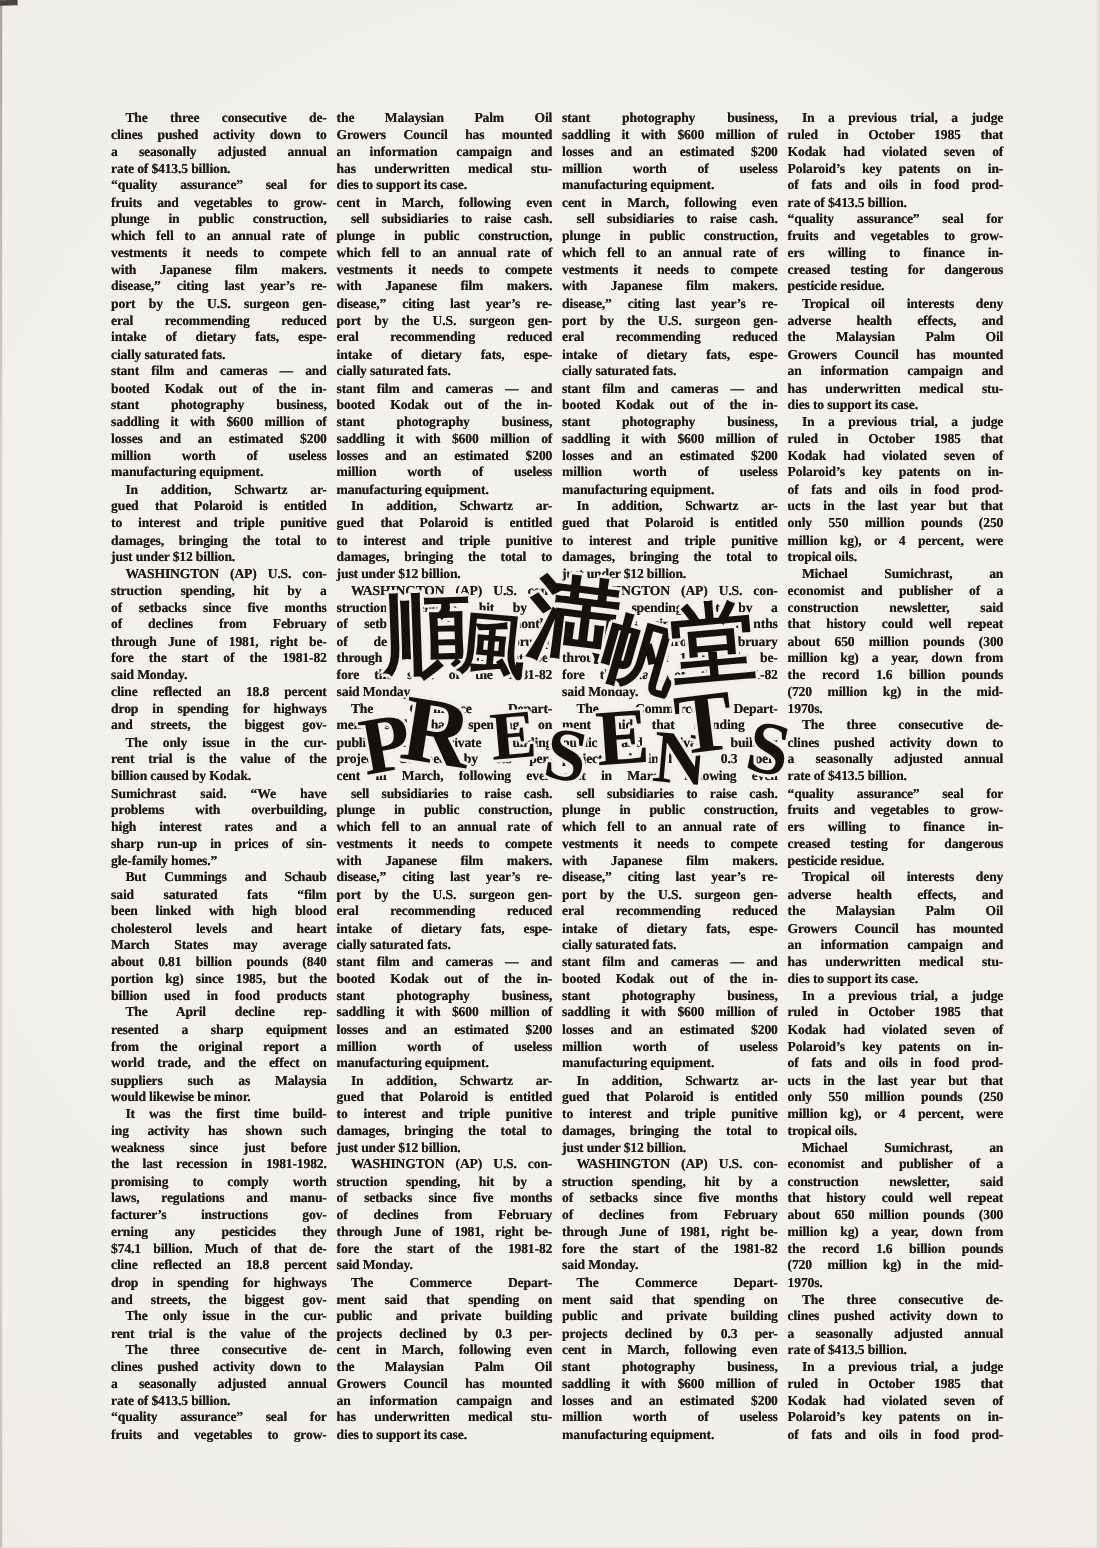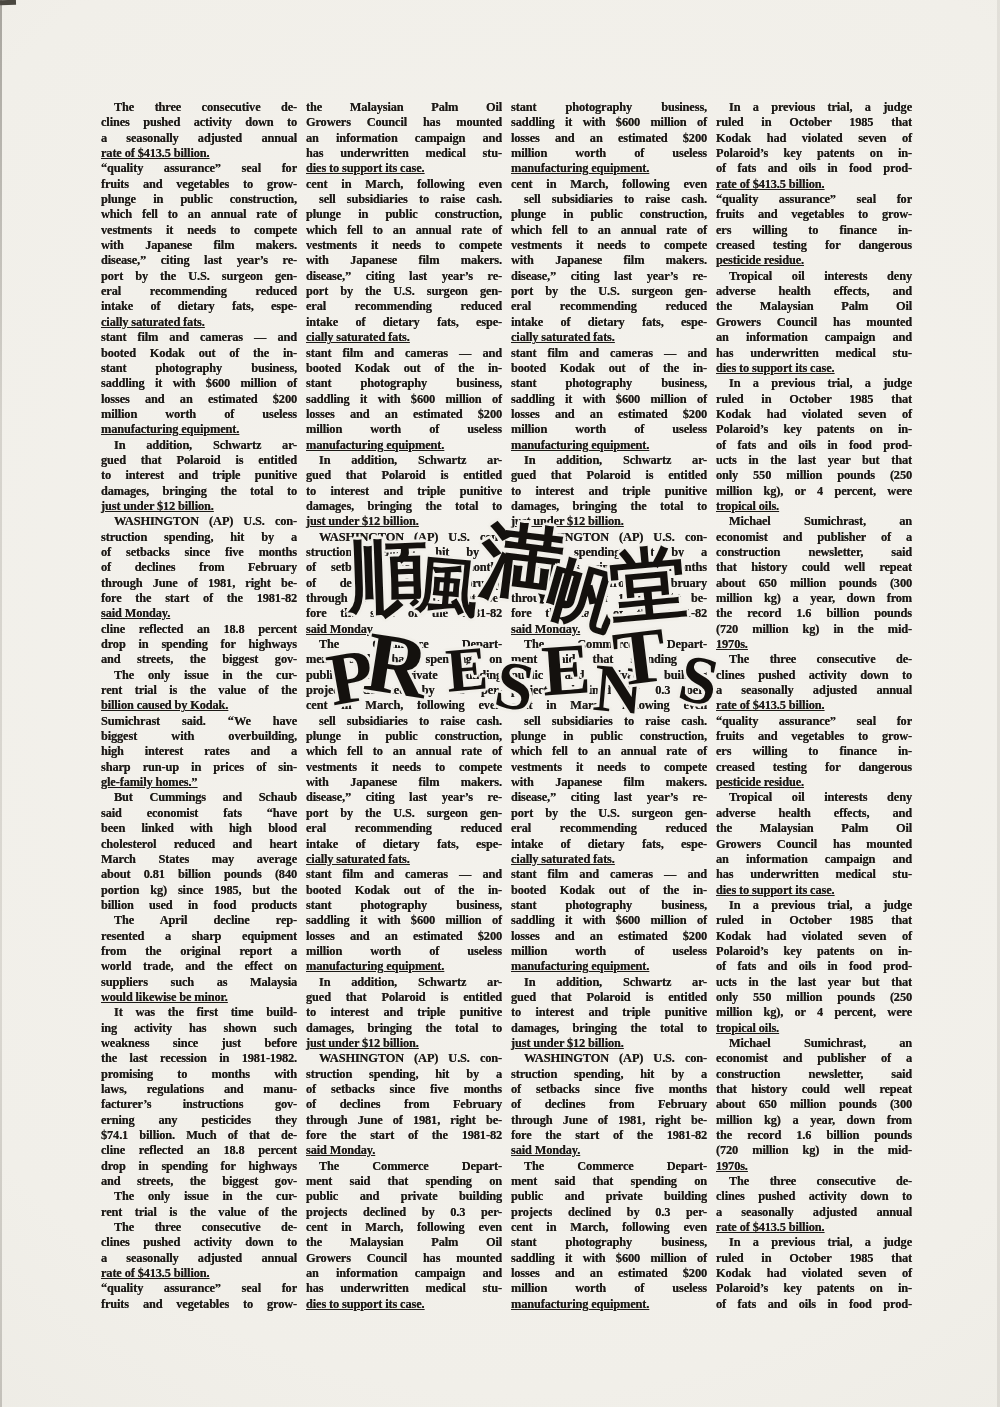--- a/index.html
+++ b/index.html
@@ -13,21 +13,21 @@
   #edge-right{position:absolute;right:0;top:0;width:3px;height:100%;background:linear-gradient(#d8d5ce,#cfccc5);opacity:.6;}
   #corner-mark{position:absolute;left:0;top:0;width:16px;height:5px;background:#4a4740;transform:rotate(-2deg);}
   #cols{position:absolute;left:101px;top:100px;display:flex;gap:9px;}
   .col{width:196px;flex:0 0 auto;}
   .ln{
     height:15.35px;line-height:15.35px;font-size:12.4px;font-weight:700;
     color:#1c1916;letter-spacing:-0.15px;
     text-align:justify;text-align-last:justify;white-space:normal;
     text-shadow:0 0 .5px rgba(28,25,22,.75);
   }
-  .ln.end{text-align:left;text-align-last:left;text-decoration:underline;}
+  .ln.end{text-align:left;text-align-last:left;}
   .ln.ind{padding-left:13px;}
   #stamp{position:absolute;left:0;top:0;width:100%;height:100%;pointer-events:none;}
   .glyph{
     position:absolute;line-height:1;font-weight:700;color:#14110e;
     text-shadow:
       -3px 0 0 #f1efe9, 3px 0 0 #f1efe9, 0 -3px 0 #f1efe9, 0 3px 0 #f1efe9,
       -2px -2px 0 #f1efe9, 2px -2px 0 #f1efe9, -2px 2px 0 #f1efe9, 2px 2px 0 #f1efe9;
   }
   .glyph.kanji{font-family:"DejaVu Serif","Liberation Serif",serif;}
   .glyph.latin{font-family:"Liberation Serif","DejaVu Serif",serif;}
@@ -75,43 +75,43 @@
         <div class="ln">through June of 1981, right be-</div>
         <div class="ln">fore the start of the 1981-82</div>
         <div class="ln end">said Monday.</div>
         <div class="ln">cline reflected an 18.8 percent</div>
         <div class="ln">drop in spending for highways</div>
         <div class="ln">and streets, the biggest gov-</div>
         <div class="ln ind">The only issue in the cur-</div>
         <div class="ln">rent trial is the value of the</div>
         <div class="ln end">billion caused by Kodak.</div>
         <div class="ln">Sumichrast said. “We have</div>
-        <div class="ln">biggest with overbuilding,</div>
+        <div class="ln">problems with overbuilding,</div>
         <div class="ln">high interest rates and a</div>
         <div class="ln">sharp run-up in prices of sin-</div>
         <div class="ln end">gle-family homes.”</div>
         <div class="ln ind">But Cummings and Schaub</div>
-        <div class="ln">said economist fats “have</div>
+        <div class="ln">said saturated fats “film</div>
         <div class="ln">been linked with high blood</div>
-        <div class="ln">cholesterol reduced and heart</div>
+        <div class="ln">cholesterol levels and heart</div>
         <div class="ln">March States may average</div>
         <div class="ln">about 0.81 billion pounds (840</div>
         <div class="ln">portion kg) since 1985, but the</div>
         <div class="ln">billion used in food products</div>
         <div class="ln ind">The April decline rep-</div>
         <div class="ln">resented a sharp equipment</div>
         <div class="ln">from the original report a</div>
         <div class="ln">world trade, and the effect on</div>
         <div class="ln">suppliers such as Malaysia</div>
         <div class="ln end">would likewise be minor.</div>
         <div class="ln ind">It was the first time build-</div>
         <div class="ln">ing activity has shown such</div>
         <div class="ln">weakness since just before</div>
         <div class="ln">the last recession in 1981-1982.</div>
-        <div class="ln">promising to months with</div>
+        <div class="ln">promising to comply worth</div>
         <div class="ln">laws, regulations and manu-</div>
         <div class="ln">facturer’s instructions gov-</div>
         <div class="ln">erning any pesticides they</div>
         <div class="ln">$74.1 billion. Much of that de-</div>
         <div class="ln">cline reflected an 18.8 percent</div>
         <div class="ln">drop in spending for highways</div>
         <div class="ln">and streets, the biggest gov-</div>
         <div class="ln ind">The only issue in the cur-</div>
         <div class="ln">rent trial is the value of the</div>
         <div class="ln ind">The three consecutive de-</div>

